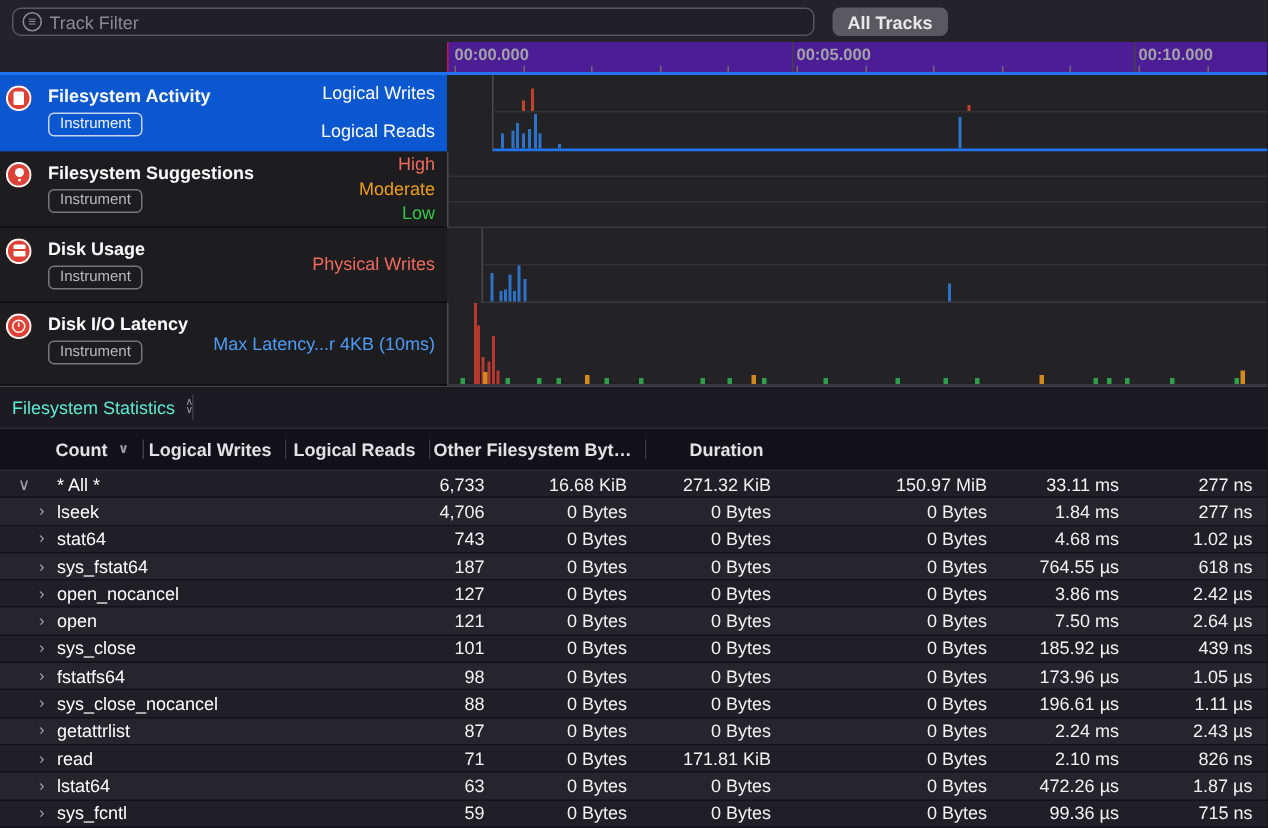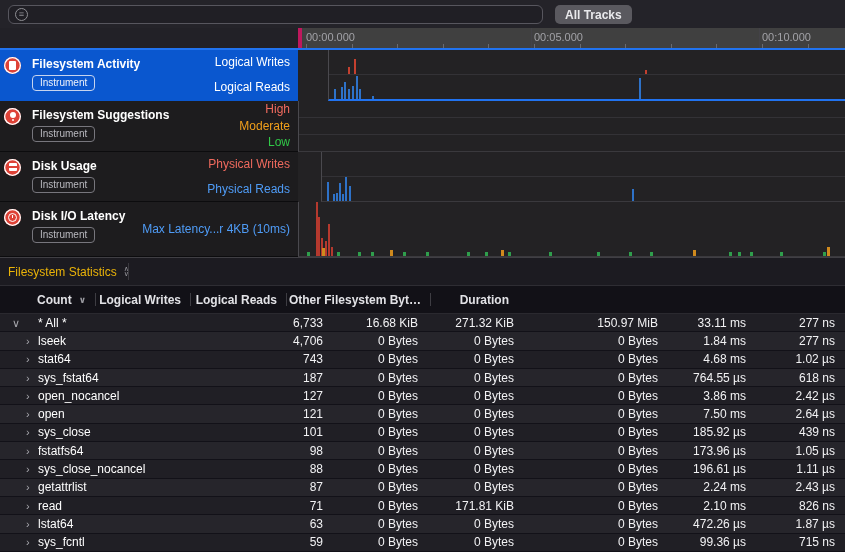--- a/index.html
+++ b/index.html
@@ -18,21 +18,21 @@
     color:#d8d8dc; font-size:12px; margin-left:5px; }
   .filter-input::placeholder { color:#8b8a91; }
   .all-tracks-btn { position:absolute; left:555px; top:5px; height:19px; padding:0 10px;
     background:#5a595f; border:none; border-radius:5px; color:#e9e9ec; font-size:12px;
     font-weight:700; cursor:default; }
 
   
   .timeline-header { position:relative; height:22px; background:#242329;
     border-bottom:2px solid #2173f0; display:flex; }
   .ruler-corner { width:298px; height:100%; background:#222127; }
-  .ruler { position:relative; flex:1; background:#404040; border-left:4px solid #be185d; }
+  .ruler { position:relative; flex:1; background:#4c1d95; border-left:1px solid #be185d;font-weight:bold; }
   .ruler-label { position:absolute; top:3px; font-size:11px; color:#a2a2a7; }
   .ruler-tick { position:absolute; bottom:0; width:1px; height:4px; background:#6a6a6f; }
   .ruler-line { position:absolute; top:0; bottom:0; width:1px; background:#434247; }
 
   
   .tracks { height:208px; display:flex; flex-direction:column; background:#232224;
     border-bottom:1px solid #403f44; }
   .track-row { display:flex; position:relative; }
   .track-side { position:relative; width:298px; background:#1d1c1e;
     border-bottom:1px solid #0c0c0e; }
@@ -62,21 +62,21 @@
   .g-du { width:8px; height:8px; border-radius:1px;
     background:linear-gradient(#fff 40%, #de4237 40%, #de4237 58%, #fff 58%); }
   .g-dl { width:9px; height:9px; border:1.4px solid #fff; border-radius:50%; position:relative; }
   .g-dl::after { content:""; position:absolute; left:2.6px; top:0.6px; width:1.3px; height:3.2px; background:#fff; }
 
   
   .stats-pane { height:294px; background:#1a191f; display:flex; flex-direction:column; }
   .jumpbar { position:relative; height:28px; background:#1c1b21; border-bottom:1px solid #2e2d33;
     display:flex; align-items:center; }
   .jumpbar-ctl { display:flex; align-items:center; margin-left:8px; cursor:default; }
-  .jumpbar-label { font-size:12px; color:#eab308; }
+  .jumpbar-label { font-size:12px; color:#5eead4; }
   .updown { display:flex; flex-direction:column; margin-left:7px; color:#9a9aa0; }
   .updown span { font-size:7px; line-height:4.5px; }
   .jumpbar-sep { position:absolute; left:128px; top:5px; bottom:5px; width:1px; background:#3a393f; }
 
   .thead { position:relative; height:28px; background:#121117; border-bottom:1px solid #2a292f;
     display:flex; }
   .th { position:relative; display:flex; align-items:center; font-size:12px; font-weight:700;
     color:#e2e2e6; padding:0 10px; white-space:nowrap; overflow:hidden; }
   .th.right { justify-content:flex-end; }
   .th::after { content:""; position:absolute; right:0; top:7px; bottom:7px; width:1px; background:#3e3d43; }
@@ -94,20 +94,21 @@
   .row-name { position:absolute; left:38px; top:50%; transform:translateY(-50%); }
 </style>
 </head>
 <body>
 
 <div class="app">
 
   <div class="toolbar">
     <div class="filter-field">
       <span class="filter-icon">≡</span>
+      <input class="filter-input" type="text" placeholder="Track Filter" style="">
     </div>
     <button class="all-tracks-btn">All Tracks</button>
   </div>
 
   <div class="timeline-header">
     <div class="ruler-corner"></div>
     <div class="ruler" id="ruler">
         <span class="ruler-label" style="left: 4px;">00:00.000</span>
         <div class="ruler-line" style="left: 229px;"></div>
         <span class="ruler-label" style="left: 232px;">00:05.000</span>
@@ -181,21 +182,20 @@
       </div>
       <div class="track-row" style="height: 51px; gap: 23px;">
         <div class="track-side">
           <span class="track-icon">
             <span class="g-du"></span>
           </span>
           <div class="track-title">Disk Usage</div>
           <div class="track-badge">Instrument</div>
           <div class="lane-labels">
             <div class="lane-label" style="color: rgb(239, 106, 94);">Physical Writes</div>
-            <div class="lane-label" style="color: rgb(79, 156, 247);">Physical Reads</div>
           </div>
         </div>
         <div class="track-lanes">
           <div class="lane" id="du-writes"></div>
           <div class="lane" id="du-reads">
             <div class="spike" style="left: 4.912px; height: 80%; background: rgb(46, 114, 200);"></div>
             <div class="spike" style="left: 10.84px; height: 30%; background: rgb(46, 114, 200);"></div>
             <div class="spike" style="left: 14.032px; height: 35%; background: rgb(46, 114, 200);"></div>
             <div class="spike" style="left: 16.768px; height: 75%; background: rgb(46, 114, 200);"></div>
             <div class="spike" style="left: 19.96px; height: 30%; background: rgb(46, 114, 200);"></div>

